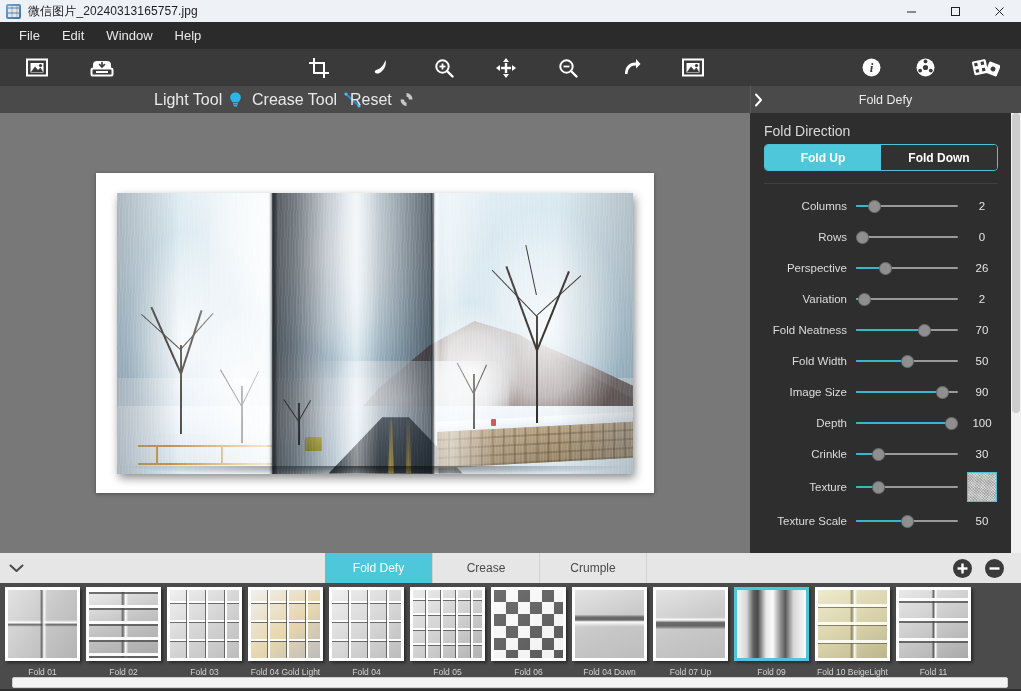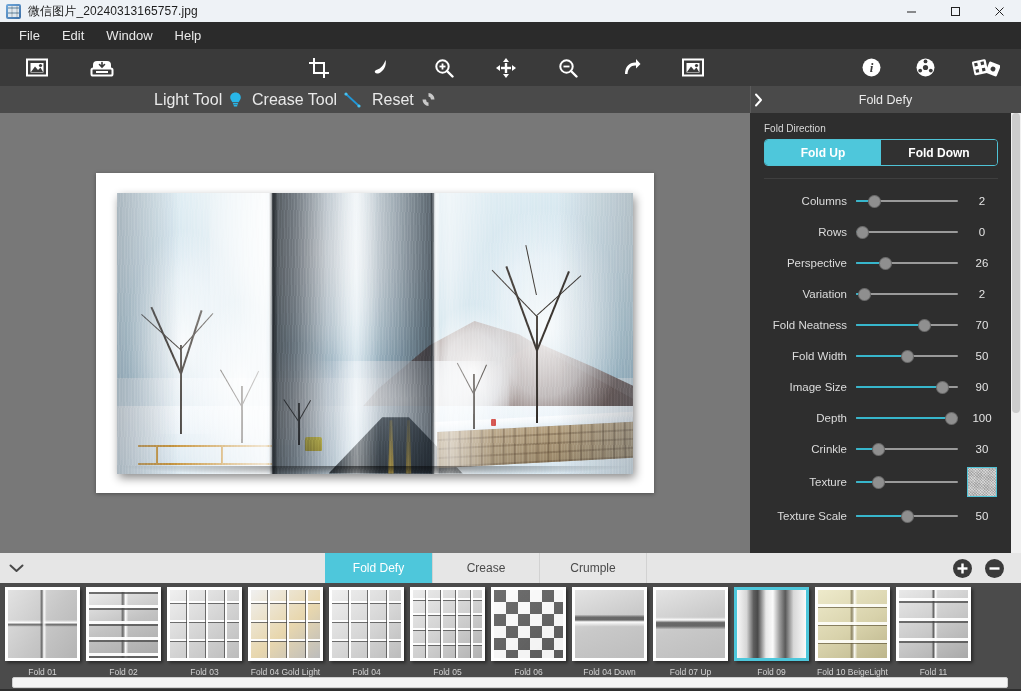--- a/index.html
+++ b/index.html
@@ -258,21 +258,21 @@
     background:radial-gradient(ellipse at 50% 0%, rgba(0,0,0,.55) 0%, rgba(0,0,0,0) 70%);
   }
 
   
   .panel{
     position:absolute;left:750px;top:113px;width:271px;height:440px;
     background:#2e2e2e;overflow:hidden;
   }
   .panel-inner{position:absolute;left:0;top:0;width:262px;}
   .pp-label{
-    font-size:10px;color:#d9d9d9;margin:10px 0 5px 14px;
+    font-size:14px;color:#d9d9d9;margin:10px 0 5px 14px;
   }
   .seg{
     margin:0 14px;height:25px;display:flex;
     border:1px solid #4fc3d6;border-radius:4px;overflow:hidden;
   }
   .seg-btn{
     flex:1;display:flex;align-items:center;justify-content:center;
     font-size:12px;color:#ffffff;cursor:default;background:#313131;font-weight:bold;
   }
   .seg-btn.active{background:#4ec7db;color:#ffffff;}
@@ -526,21 +526,21 @@
 
     <div class="sb-item" style="left:252px">
       <span>Crease Tool</span>
       <svg width="18" height="16" viewBox="0 0 18 16">
         <line x1="2" y1="2" x2="15" y2="14" stroke="#2196d6" stroke-width="1.8" stroke-linecap="round"></line>
         <circle cx="2" cy="2" r="1.6" fill="#49c1ef"></circle>
         <circle cx="15" cy="14" r="1.6" fill="#49c1ef"></circle>
       </svg>
     </div>
 
-    <div class="sb-item" style="left:372px">
+    <div class="sb-item" style="left:350px">
       <span>Reset</span>
       <svg width="15" height="15" viewBox="0 0 15 15">
         <path d="M7.5 1 A6.5 6.5 0 0 1 13.5 7.5 L10 7.5 A3 3 0 0 0 7.5 4.5 Z" fill="#c9c9c9"></path>
         <path d="M7.5 14 A6.5 6.5 0 0 1 1.5 7.5 L5 7.5 A3 3 0 0 0 7.5 10.5 Z" fill="#c9c9c9"></path>
       </svg>
     </div>
 
     <div class="sb-chev">
       <svg width="9" height="14" viewBox="0 0 9 14">
         <path d="M2 1.5 L7 7 L2 12.5" stroke="#fff" stroke-width="2" fill="none" stroke-linecap="round" stroke-linejoin="round"></path>

